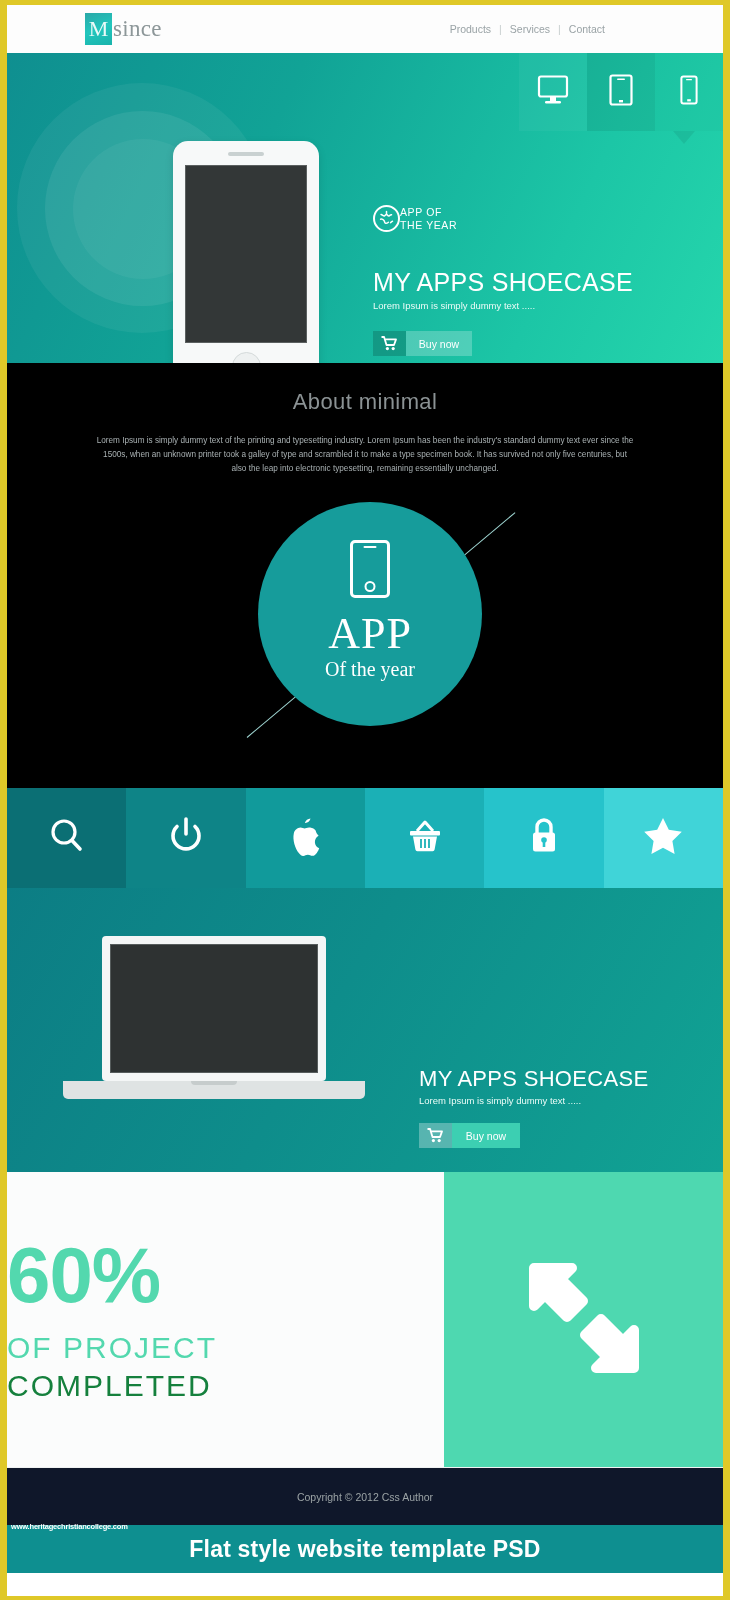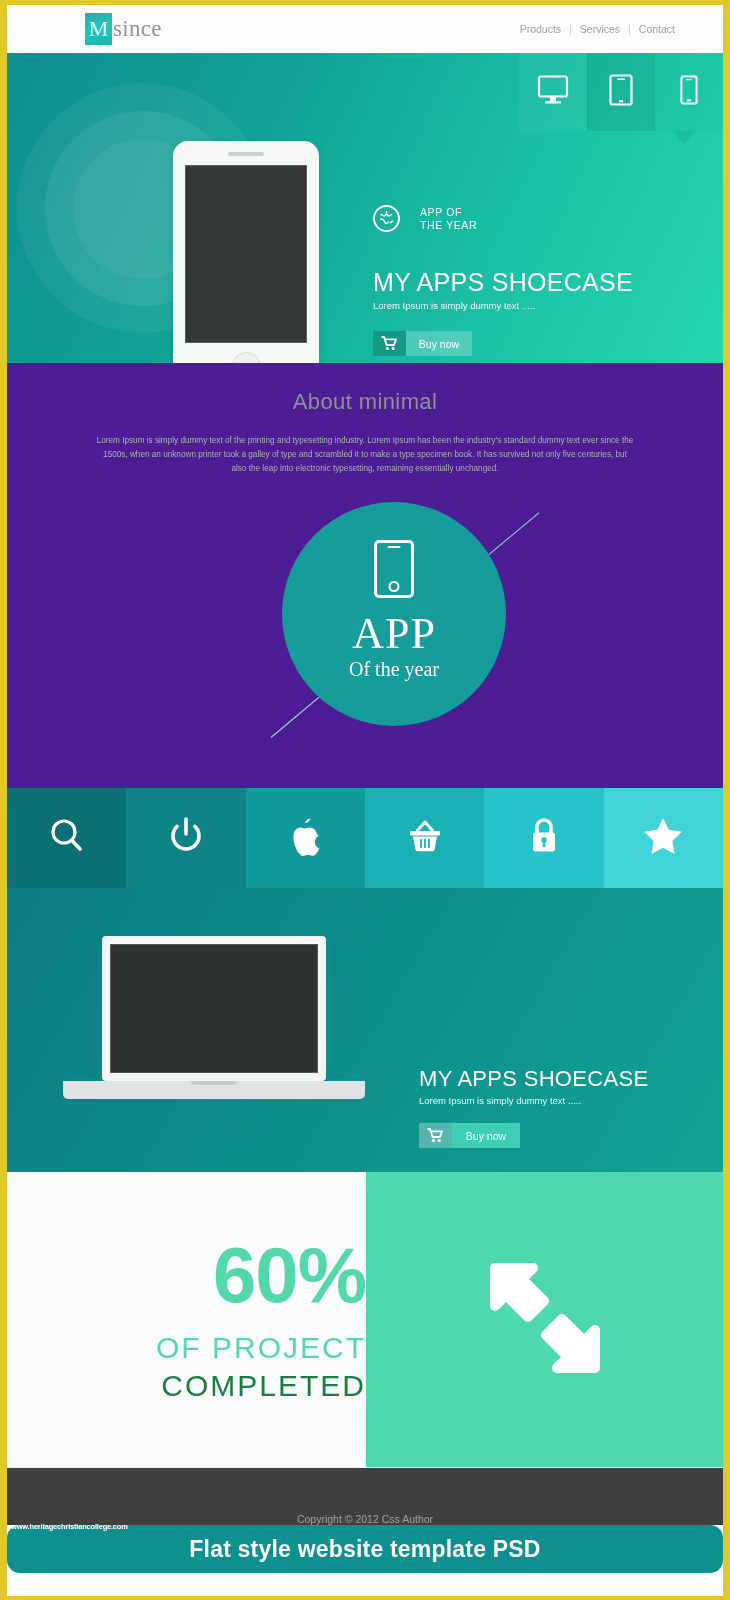--- a/index.html
+++ b/index.html
@@ -41,21 +41,21 @@
   .logo-text {
     font-size: 23px;
     color: #8d9799;
     font-family: "Liberation Serif", serif;
     font-weight: 400;
     letter-spacing: .3px;
     margin-left: 1px;
   }
   .nav {
     margin-left: auto;
-    margin-right: 40px;
+    margin-right: 110px;
     display: flex;
     font-size: 10.5px;
     color: #9aa3a6;
   }
   .nav a { color: #9aa3a6; text-decoration: none; padding: 0 8px; }
   .nav .sep { color: #c6cdce; }
 
   
   .hero {
     position: relative;
@@ -107,21 +107,21 @@
     border: 1px solid #5b6060;
   }
   .phone .home {
     width: 29px; height: 29px; border-radius: 50%;
     background: #eef1f1; border: 1px solid #d4dada;
     margin: 9px auto 0;
   }
 
   
   .hero-copy { position: absolute; left: 366px; top: 152px; color: #ffffff; }
-  .aoty { display: flex; align-items: center; gap: 20px; }
+  .aoty { display: flex; align-items: center; gap: 0; }
   .globe-ic {
     width: 27px; height: 27px; border-radius: 50%;
     border: 2px solid #ffffff;
     display:flex; align-items:center; justify-content:center;
   }
   .aoty-txt { font-size: 10.5px; line-height: 13px; letter-spacing: .6px; font-weight: 300; }
   .hero-title {
     font-size: 25px; font-weight: 300; letter-spacing: .3px;
     margin-top: 36px; color: #ffffff;
   }
@@ -133,31 +133,31 @@
     display: flex; align-items: center; justify-content: center;
   }
   .buy-lbl {
     flex: 1; height: 25px;
     background: rgba(255,255,255,0.23);
     display: flex; align-items: center; justify-content: center;
     font-size: 10.5px; color: #ffffff; font-weight: 300;
   }
 
   
-  .about { background: #4c1d95; padding-top: 26px; height: 425px; position: relative; }
+  .about { background: #000000; padding-top: 26px; height: 425px; position: relative; }
   .about h2 {
     text-align: center; font-size: 22px; font-weight: 300;
     color: #8b9294; letter-spacing: .4px;
   }
   .about p {
     width: 540px; margin: 19px auto 4px;
     text-align: center; font-size: 8.2px; line-height: 14px;
     color: #a9b1b3;
   }
-  .badge-wrap { position: relative; margin-top: 26px; height: 245px; margin-left: 24px; }
+  .badge-wrap { position: relative; margin-top: 26px; height: 245px; }
   .badge-line {
     position: absolute; left: 240px; top: 235px;
     width: 350px; height: 1px; background: #9fd6d2;
     transform: rotate(-40deg); transform-origin: left center;
   }
   .badge {
     position: absolute; left: 251px; top: 0;
     width: 224px; height: 224px; border-radius: 50%;
     background: #169c9b;
     display: flex; flex-direction: column; align-items: center;
@@ -213,48 +213,48 @@
   }
   .laptop-copy { position: absolute; left: 412px; top: 178px; color: #ffffff; }
   .laptop-copy .hero-title { margin-top: 0; font-size: 22px; }
   .laptop-copy .buy-row { margin-top: 17px; width: 101px; }
   .laptop-copy .buy-ic { background: rgba(255,255,255,0.30); }
   .laptop-copy .buy-lbl { background: #3ccfb2; }
 
   
   .stats { display: flex; height: 295px; }
   .stats-left {
-    width: 359px; background: #fbfcfc;
+    width: 437px; background: #fbfcfc;
     display: flex; flex-direction: column;
-    align-items: flex-end; justify-content: center;
+    align-items: flex-start; justify-content: center;
   }
   .pct { font-size: 78px; font-weight: 700; color: #53d8ae; line-height: 78px; letter-spacing: -1px; }
   .pct-l1 { font-size: 30px; font-weight: 300; color: #53d8ae; margin-top: 17px; letter-spacing: 2px; }
   .pct-l2 { font-size: 30px; font-weight: 300; color: #15803d; margin-top: 4px; letter-spacing: 2px; }
   .stats-right {
     flex: 1; background: #4ed8b0;
     display: flex; align-items: center; justify-content: center;
   }
 
   
   .footer {
-    height: 58px; background: #404040;
-    display: flex; align-items: flex-end; justify-content: center;
+    height: 58px; background: #0f172a;
+    display: flex; align-items: center; justify-content: center;
     border-top: 1px solid #f0f2f2;
     position: relative;
   }
   .footer span { font-size: 10.5px; color: #9ba3a5; }
   .watermark {
     position: absolute; left: 4px; bottom: -6px;
     font-size: 7.5px; color: #ffffff; font-weight: 700;
     letter-spacing: -.2px; white-space: nowrap;
   }
   .banner {
     height: 48px; background: #0e8f90;
-    display: flex; align-items: center; justify-content: center; border-radius: 13px;
+    display: flex; align-items: center; justify-content: center;
   }
   .banner span {
     font-size: 23px; color: #ffffff; font-weight: 700; letter-spacing: .2px;
   }
 </style>
 </head>
 <body>
 
 <div id="page">
 

